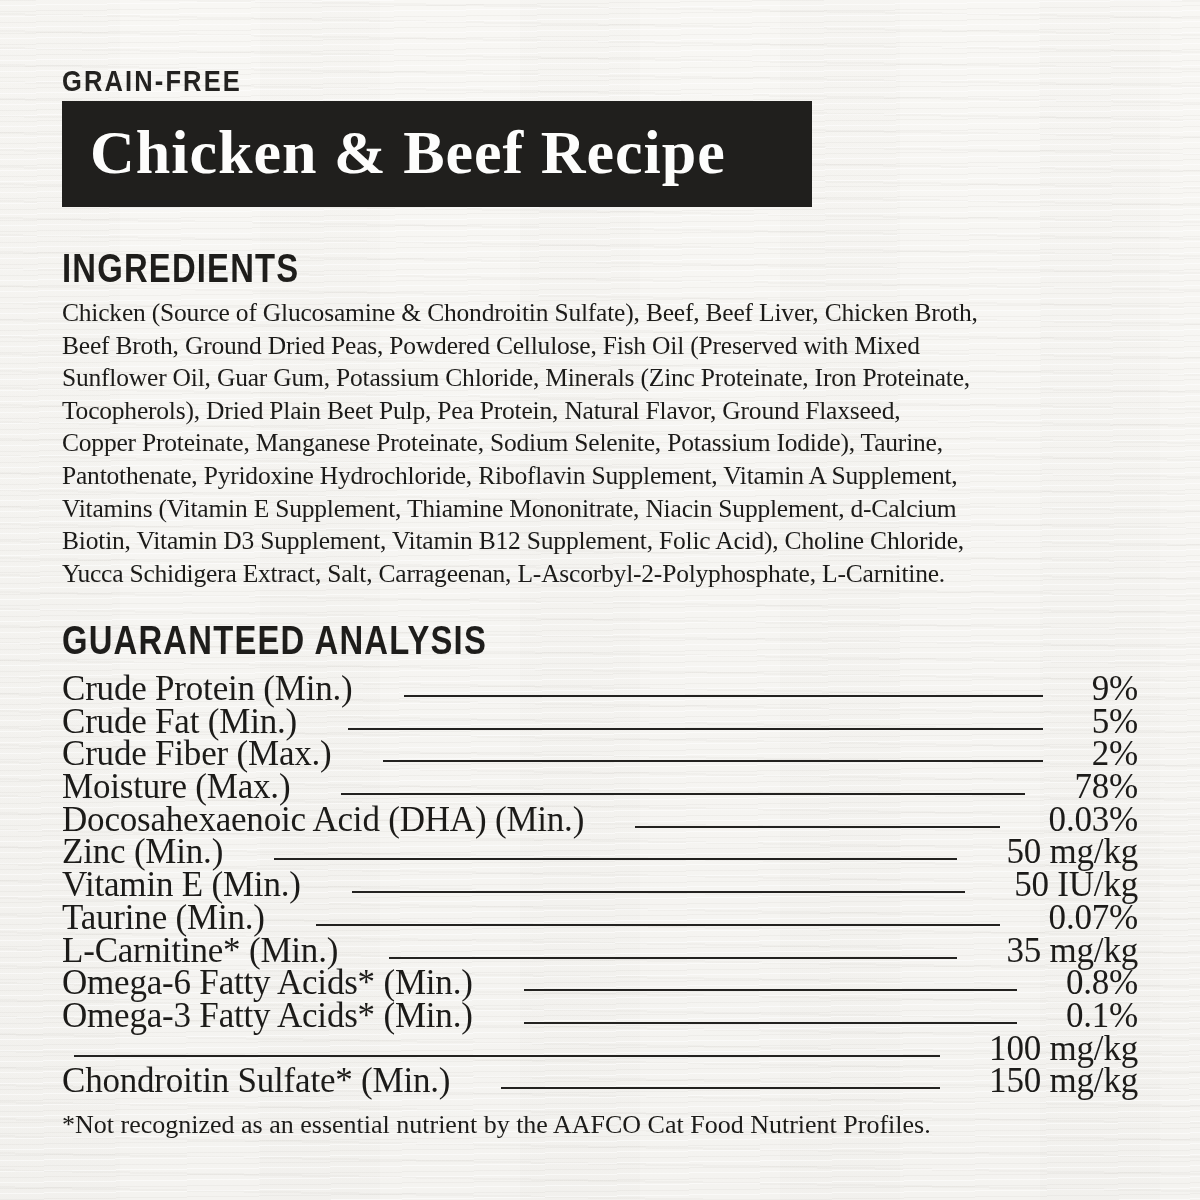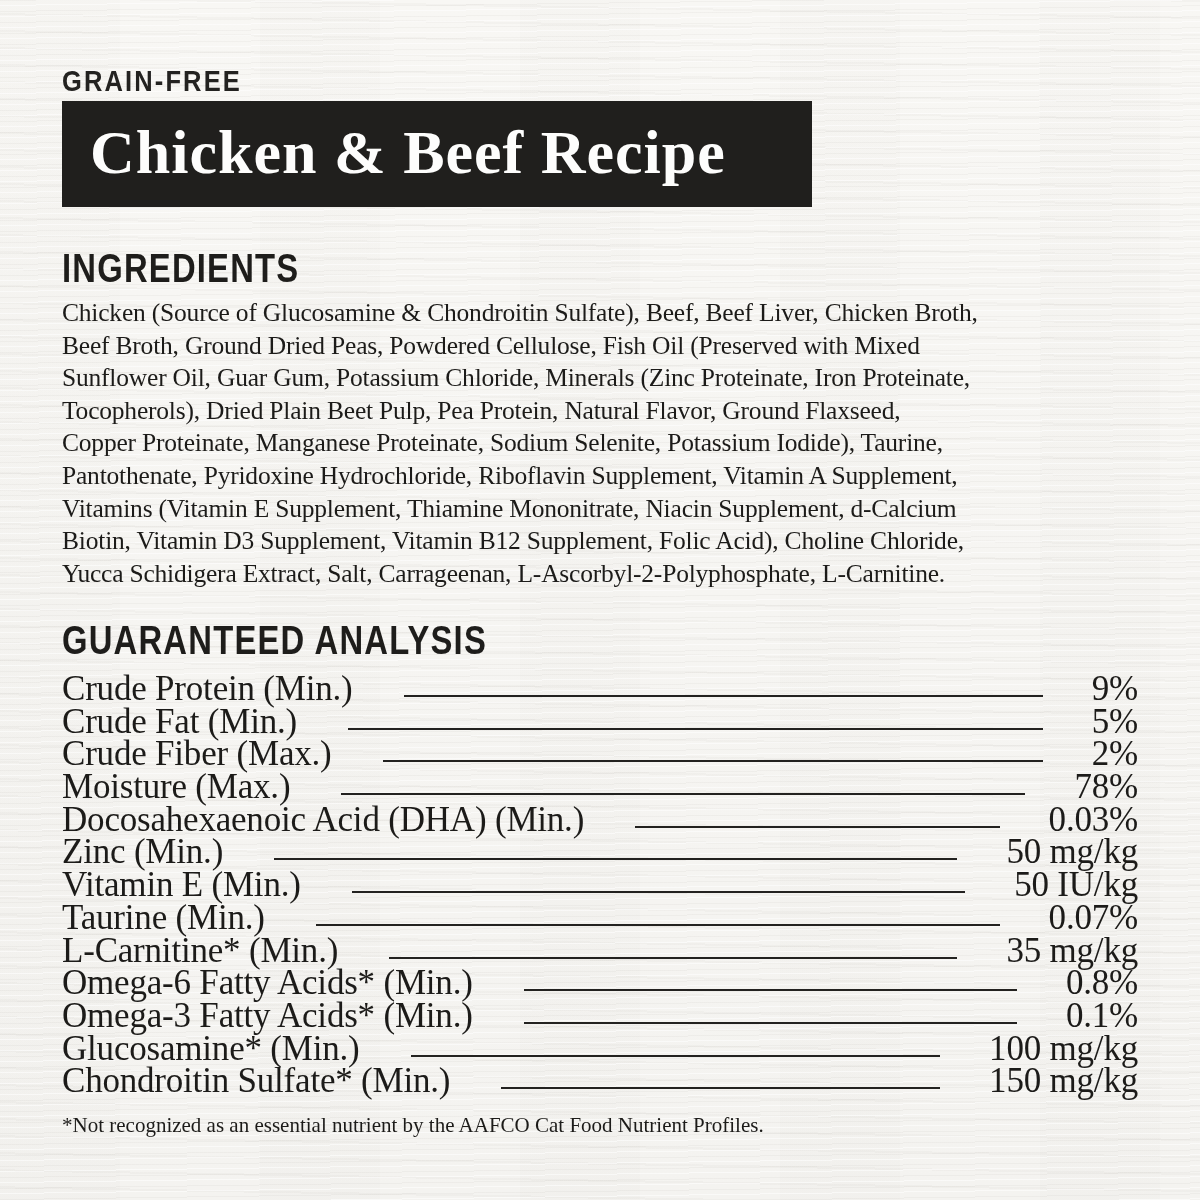--- a/index.html
+++ b/index.html
@@ -99,21 +99,21 @@
     flex: 0 0 auto;
   }
   .ga-leader {
     flex: 1 1 auto;
     border-bottom: 2px solid #232220;
     margin: 0 10px 7px 12px;
     min-width: 20px;
   }
   .footnote {
     margin-top: 16px;
-    font-size: 21px;
+    font-size: 26px;
     line-height: 26px;
     color: #1c1b19;
     white-space: nowrap;
   }
 </style>
 </head>
 <body>
 
 <div class="page">
 
@@ -189,21 +189,20 @@
       <span class="ga-label">Omega-6 Fatty Acids* (Min.)</span>
       <span class="ga-leader"></span>
       <span class="ga-value">0.8%</span>
     </div>
       <div class="ga-row">
       <span class="ga-label">Omega-3 Fatty Acids* (Min.)</span>
       <span class="ga-leader"></span>
       <span class="ga-value">0.1%</span>
     </div>
       <div class="ga-row">
-      <span class="ga-label">Glucosamine* (Min.)</span>
       <span class="ga-leader"></span>
       <span class="ga-value">100 mg/kg</span>
     </div>
       <div class="ga-row">
       <span class="ga-label">Chondroitin Sulfate* (Min.)</span>
       <span class="ga-leader"></span>
       <span class="ga-value">150 mg/kg</span>
     </div>
     </div>
 

